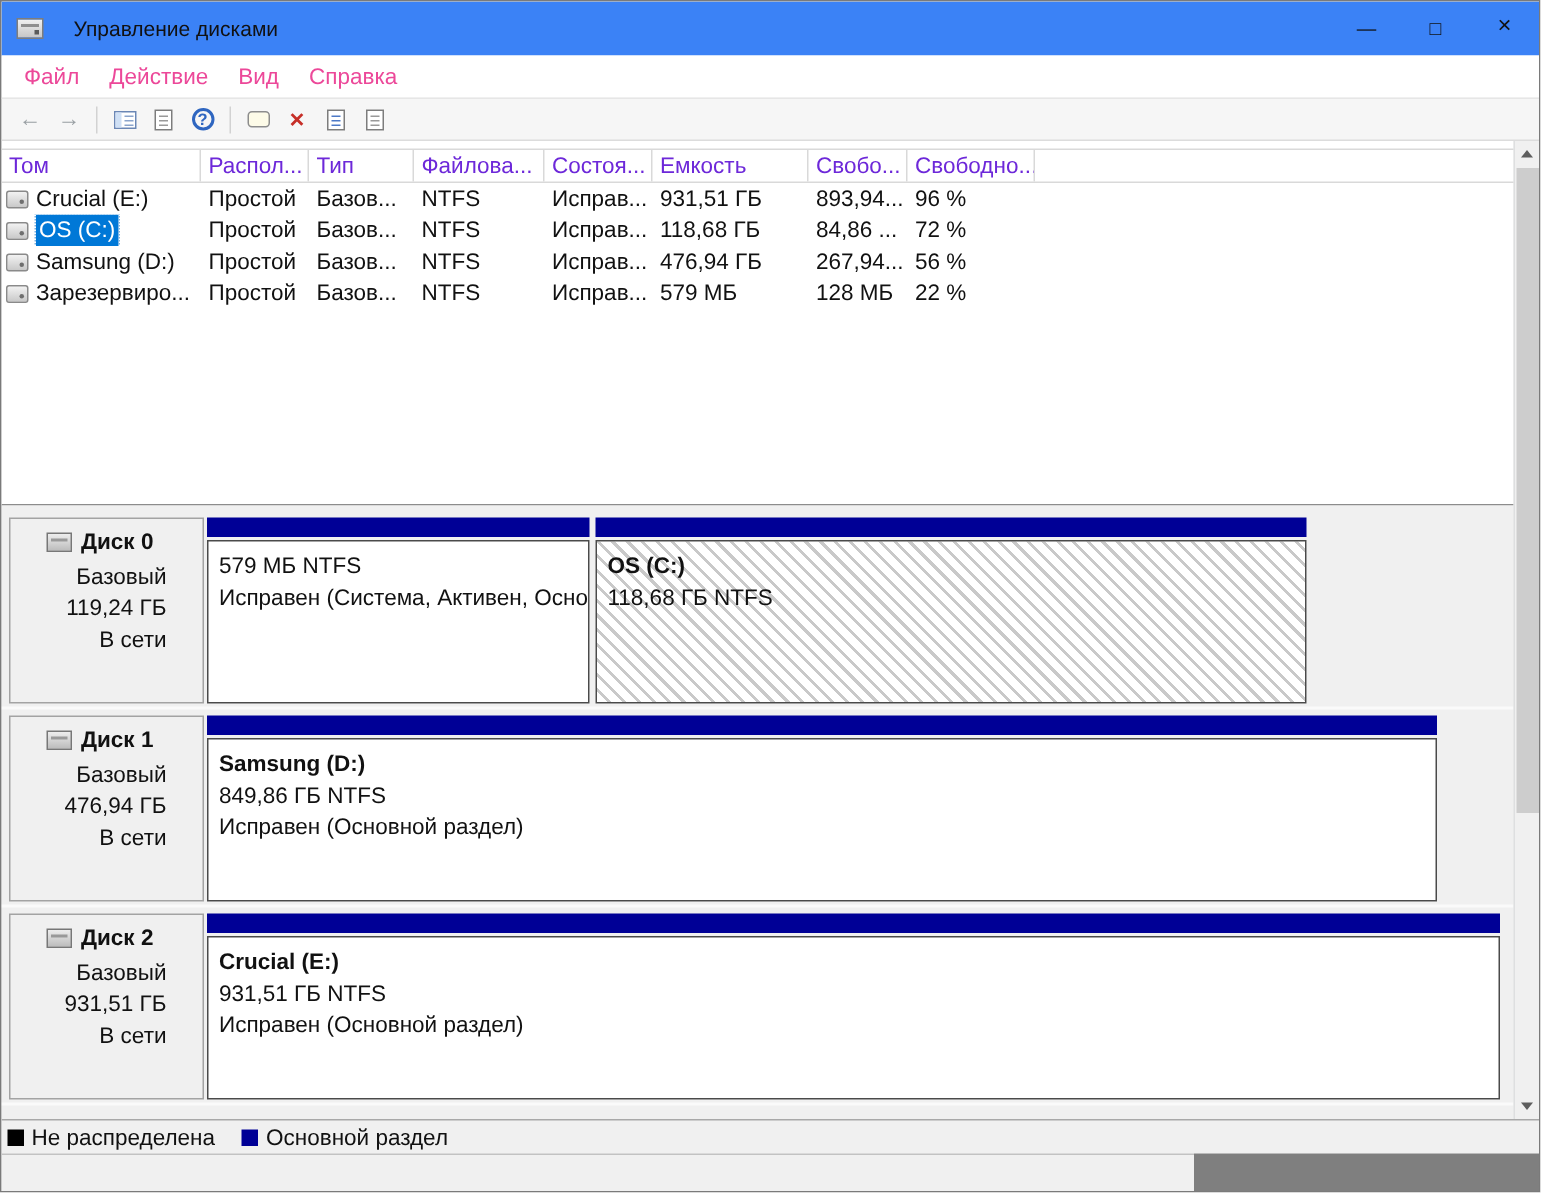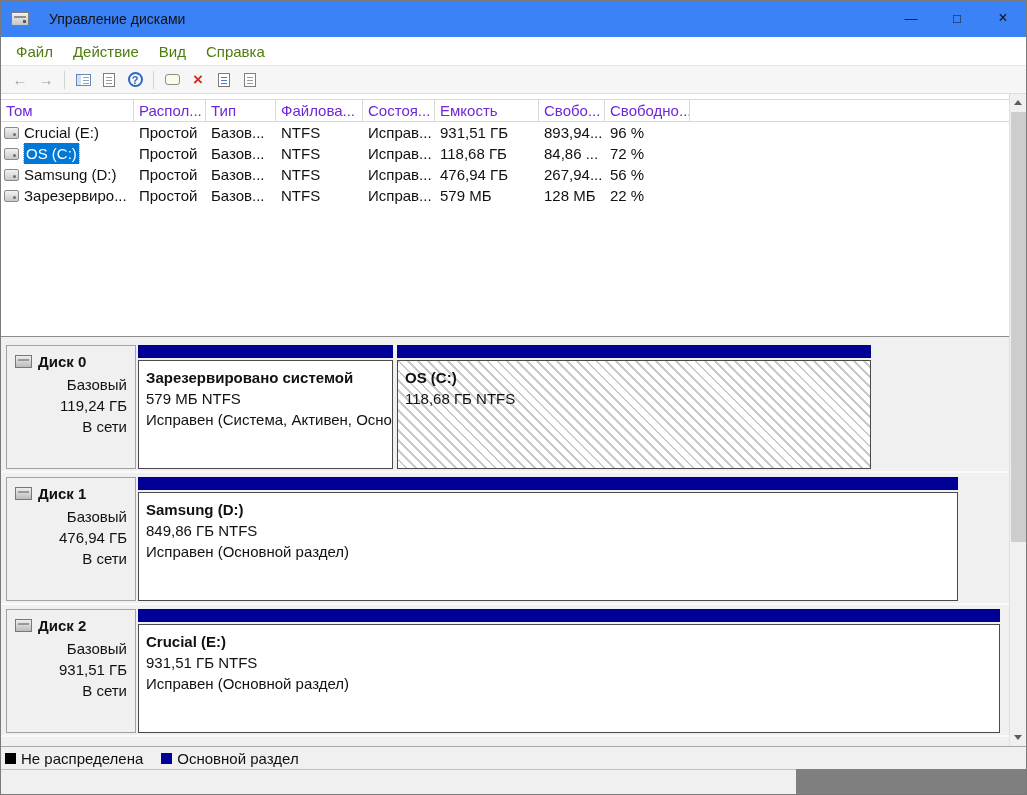--- a/index.html
+++ b/index.html
@@ -15,21 +15,21 @@
   .app-icon::before { content:""; position:absolute; left:2px; top:3px; right:2px; height:2px; background:#8f8f8f; }
   .app-icon::after { content:""; position:absolute; right:2px; bottom:2px; width:3px; height:3px; background:#5a5a5a; }
   .title-text { font-size:14px; color:#111; }
   .win-controls { position:absolute; right:0; top:0; display:flex; }
   .wbtn { width:46px; height:34px; border:none; background:transparent; font-size:13px;
           color:#111; display:flex; align-items:center; justify-content:center; cursor:default; }
   .wbtn.close { font-size:16px; }
 
   
   .menubar { height:28px; display:flex; align-items:center; padding-left:5px; background:#fff; font-size:15px; }
-  .menu-item { padding:4px 10px; color:#4d7c0f; }
+  .menu-item { padding:4px 10px; color:#ec4899; }
 
   
   .toolbar { height:29px; display:flex; align-items:center; padding-left:6px;
              background:#f6f6f6; border-top:1px solid #e6e6e6; border-bottom:1px solid #dcdcdc; }
   .tbtn { width:24px; height:23px; display:flex; align-items:center; justify-content:center; margin:0 1px; }
   .tb-sep { width:1px; height:18px; background:#d2d2d2; margin:0 5px; }
   .arrow-glyph { font-size:15px; font-weight:bold; color:#9aa0a4; }
   .icon-tree { width:15px; height:12px; border:1px solid #6b87b5; background:#fff; position:relative; }
   .icon-tree::before { content:""; position:absolute; left:0; top:0; bottom:0; width:4px; background:#cfe0f5; }
   .icon-tree::after { content:""; position:absolute; left:6px; top:2px; width:6px; height:1px; background:#8aa4cc;
@@ -59,21 +59,21 @@
   .drive-icon::after { content:""; position:absolute; right:2px; bottom:2px; width:3px; height:3px;
                        border-radius:50%; background:#6f6f6f; }
   .vol-label { white-space:nowrap; }
   .vol-label.selected { background:var(--selection,#0078d7); color:#fff; outline:1px dotted #7ab0e0; padding:0 2px; }
 
   
   .graph-pane { position:absolute; top:336px; left:0; width:1010px; height:409px; background:#f0f0f0;
                 padding-top:4px; overflow:hidden; }
   .disk-row { height:132px; border-bottom:2px solid #fafafa; position:relative; }
   .disk-head { position:absolute; left:5px; top:4px; width:130px; height:124px;
-               border:1px solid #a3a3a3; background:#f0f0f0; padding:7px 8px; }
+               border:1px solid #a3a3a3; background:#f0f0f0; padding:7px 24px; }
   .dh-line1 { display:flex; align-items:center; margin-bottom:4px; }
   .disk-icon { width:17px; height:13px; border:1px solid #777; background:linear-gradient(#ededed,#bcbcbc);
                position:relative; margin-right:6px; flex:0 0 auto; }
   .disk-icon::after { content:""; position:absolute; left:2px; right:2px; top:3px; height:2px; background:#999; }
   .dh-name { font-size:15px; font-weight:bold; color:#111; white-space:nowrap; }
   .dh-line { font-size:15px; color:#111; line-height:21px; white-space:nowrap;text-align:right; }
   .parts { position:absolute; left:137px; top:4px; right:4px; display:flex; gap:4px; }
   .part { height:124px; display:flex; flex-direction:column; flex:0 0 auto; }
   .part-strip { height:13px; background:var(--partition_primary,#000096); margin-bottom:2px; }
   .part-body { flex:1; border:1px solid #4a4a4a; background:#fff; padding:6px 0 0 7px; overflow:hidden; }
@@ -240,21 +240,20 @@
             <span class="dh-name">Диск 0</span>
           </div>
         <div class="dh-line">Базовый</div>
         <div class="dh-line">119,24 ГБ</div>
         <div class="dh-line">В сети</div>
       </div>
       <div class="parts">
         <div class="part" style="width:255px">
           <div class="part-strip"></div>
           <div class="part-body">
-            <div class="p-name">Зарезервировано системой</div>
             <div class="p-size">579 МБ NTFS</div>
             <div class="p-status">Исправен (Система, Активен, Осно</div>
           </div>
         </div>
         <div class="part selected" style="width:474px">
           <div class="part-strip"></div>
           <div class="part-body">
             <div class="p-name">OS  (C:)</div>
             <div class="p-size">118,68 ГБ NTFS</div>
           </div>

